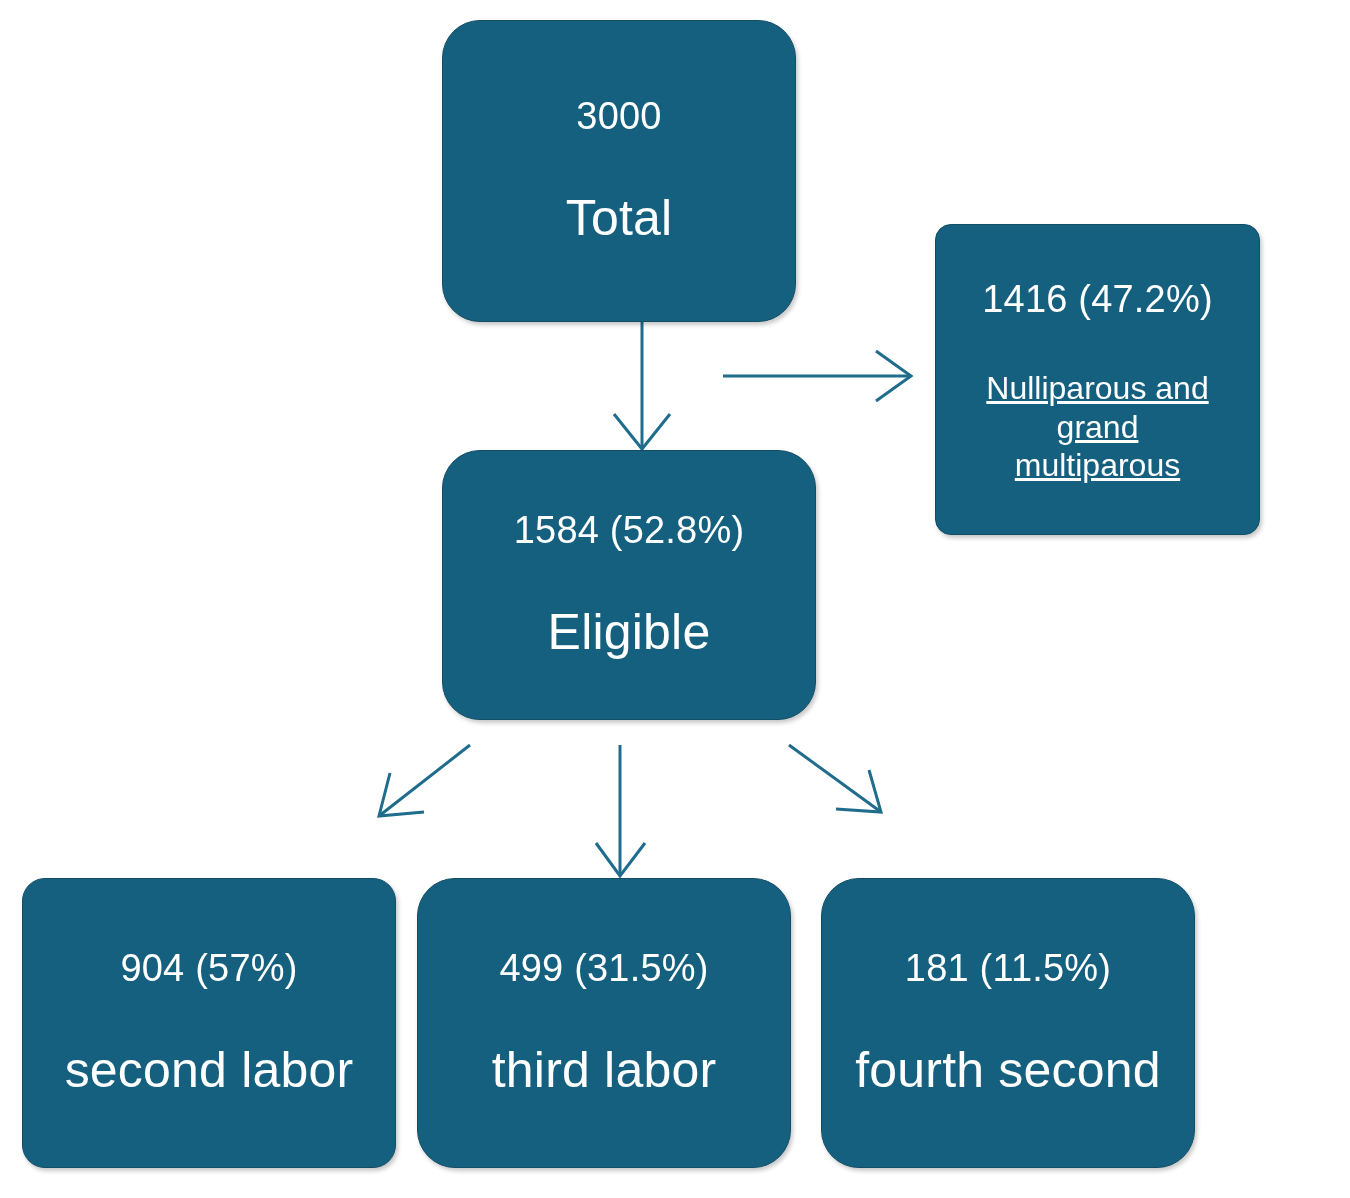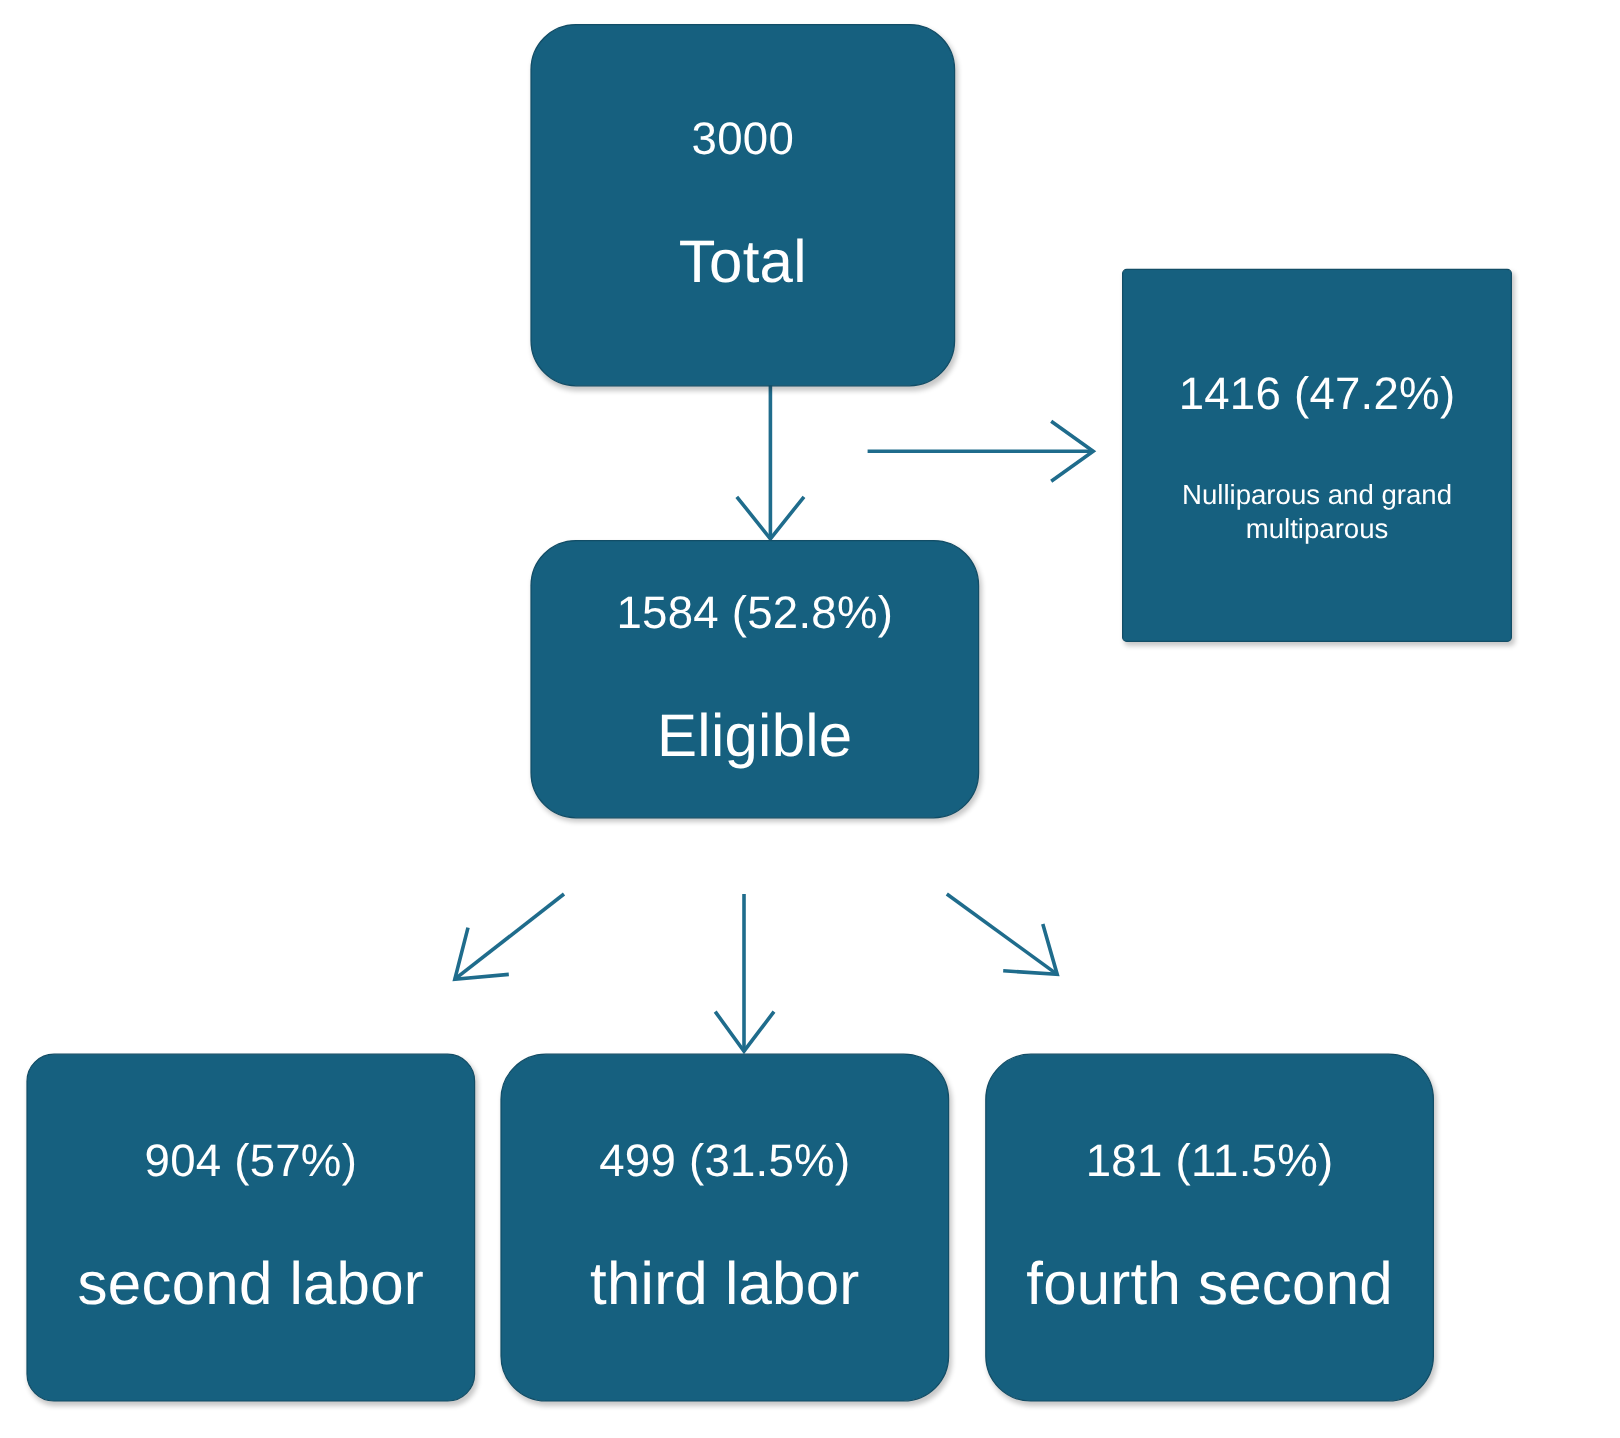--- a/index.html
+++ b/index.html
@@ -36,31 +36,32 @@
     font-size: 38px;
     font-weight: 400;
     letter-spacing: 0.2px;
   }
   .node .line-secondary {
     font-size: 50px;
     font-weight: 400;
     letter-spacing: 0.2px;
   }
   .node .line-note {
-    font-size: 23px;
+    font-size: 32px;
     font-weight: 400;
     line-height: 1.2;
     padding: 0 14px;
+    text-decoration: underline;
   }
   .gap-lg { height: 46px; }
 
   
   #node-total      { left: 442px;  top: 20px;   width: 354px; height: 302px; }
-  #node-excluded   { left: 935px;  top: 224px;  width: 325px; height: 311px; border-radius: 4px; }
-  #node-eligible   { left: 442px;  top: 450px;  width: 374px; height: 232px; }
+  #node-excluded   { left: 935px;  top: 224px;  width: 325px; height: 311px; border-radius: 16px; }
+  #node-eligible   { left: 442px;  top: 450px;  width: 374px; height: 270px; }
   #node-second     { left: 22px;   top: 878px;  width: 374px; height: 290px; border-radius: 23px; }
   #node-third      { left: 417px;  top: 878px;  width: 374px; height: 290px; }
   #node-fourth     { left: 821px;  top: 878px;  width: 374px; height: 290px; }
 
   #connector-layer {
     position: absolute;
     left: 0;
     top: 0;
     width: 1350px;
     height: 1198px;

